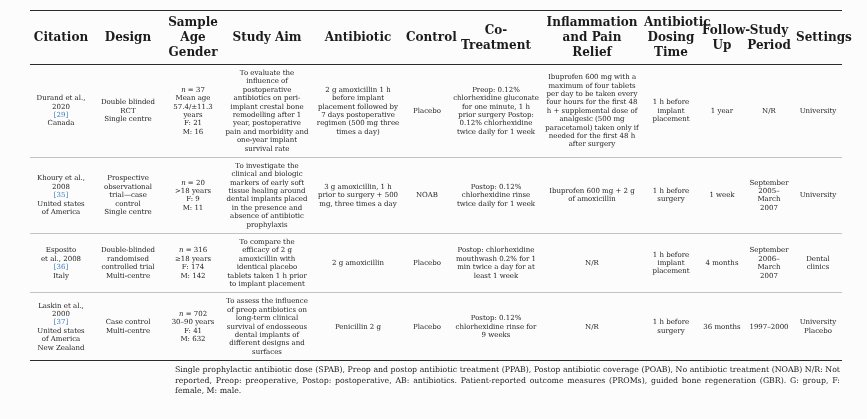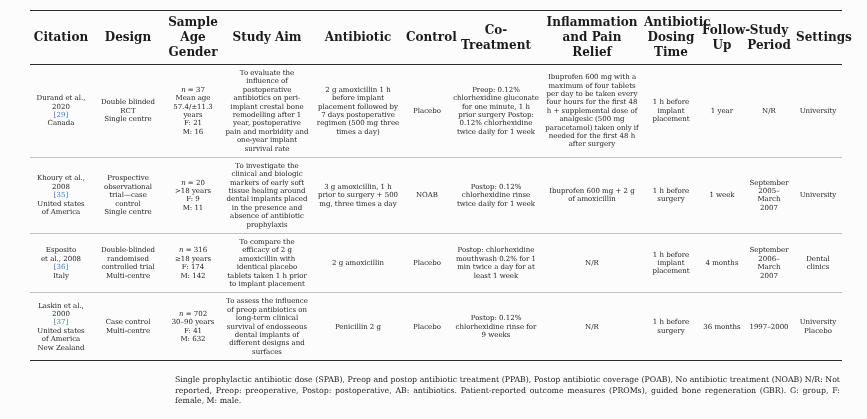--- a/index.html
+++ b/index.html
@@ -32,21 +32,21 @@
     text-align:center;
     vertical-align:middle;
     padding:4px 3px;
     border-bottom:1px solid #c3c3c3;
     line-height:1.2;
     word-wrap:break-word;
   }
   table.studies tbody tr:last-child td { border-bottom:1.5px solid #2b2b2b; }
   .ref { color:#3a7cbe; cursor:pointer; }
   .footnote {
-    margin:14px 27px 0 175px;
+    margin:4px 27px 0 175px;
     width:665px;
     font-size:7.8px;
     line-height:1.35;
     text-align:justify;
   }
   .caption {
     margin-top:40px;
     text-align:center;
     font-size:18px;
     font-family:"DejaVu Sans", "Liberation Sans", sans-serif;

